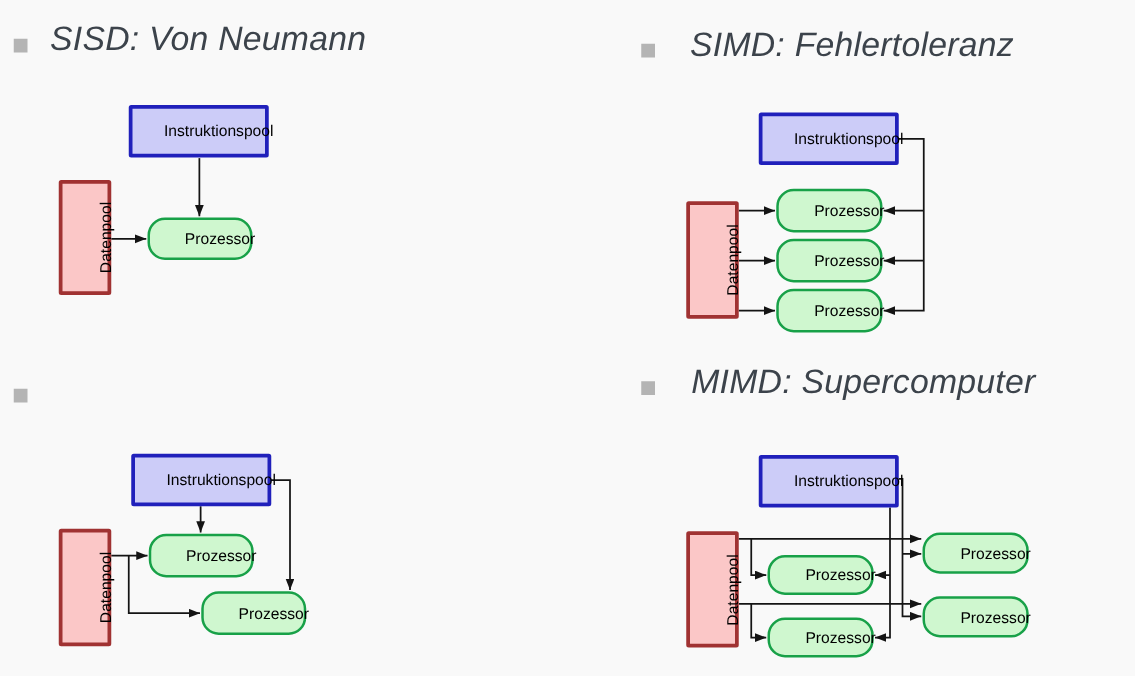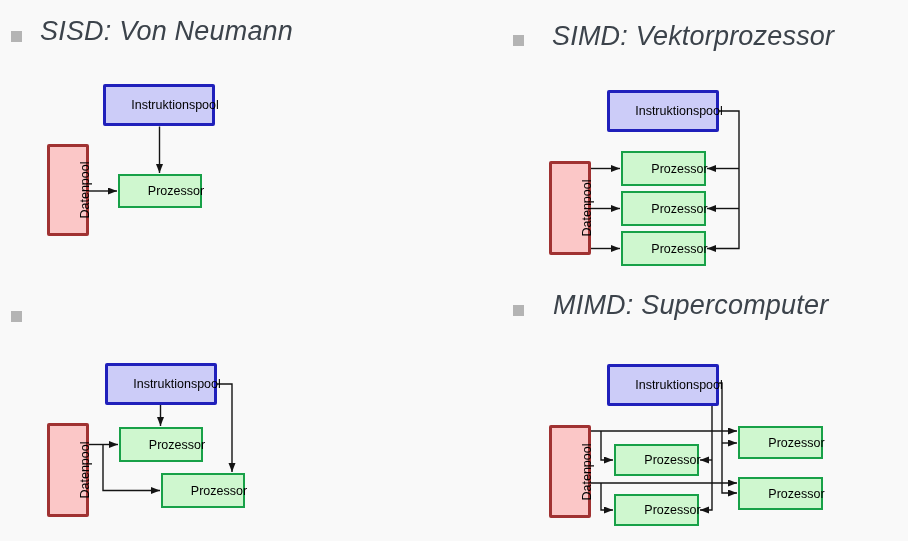--- a/index.html
+++ b/index.html
@@ -33,37 +33,37 @@
     background:var(--data-fill,#fbc7c7);
     border:3px solid var(--data-border,#a03232);
     border-radius:2px;
   }
   .data .vlabel{
     transform:rotate(-90deg);transform-origin:center;white-space:nowrap;
   }
   .proc{
     background:var(--processor-fill,#cff7cf);
     border:2.5px solid var(--processor-border,#18a148);
-    border-radius:0;
+    border-radius:14px;
   }
   svg.wires{position:absolute;left:0;top:0;}
   svg.wires path{
     fill:none;stroke:var(--line,#141414);stroke-width:1.4;
   }
 </style>
 </head>
 <body style="--page-bg: #f9f9f9; --title-text: #3c434b; --bullet: #b4b4b4; --line: #141414; --instruction-fill: #ccccf8; --instruction-border: #2020bb; --data-fill: #fbc7c7; --data-border: #a03232; --processor-fill: #cff7cf; --processor-border: #18a148; --box-text: #000000;">
 
 <div class="slide">
 
   <span class="bullet" style="left:11px;top:31px"></span>
   <div class="title" style="left:40px;top:16px">SISD: Von Neumann</div>
 
   <span class="bullet" style="left:513px;top:35px"></span>
-  <div class="title" style="left:552px;top:21px">SIMD: Vektorprozessor</div>
+  <div class="title" style="left:552px;top:21px">SIMD: Fehlertoleranz</div>
 
   <span class="bullet" style="left:11px;top:311px"></span>
 
   <span class="bullet" style="left:513px;top:305px"></span>
   <div class="title" style="left:553px;top:290px">MIMD: Supercomputer</div>
 
   <svg class="wires" width="908" height="541" viewBox="0 0 908 541">
     <defs>
       <marker id="arr" markerWidth="10" markerHeight="8" refX="9" refY="3.5" orient="auto" markerUnits="userSpaceOnUse">
         <path d="M0,0 L9,3.5 L0,7 Z" style="fill:var(--line,#141414);stroke:none"></path>

